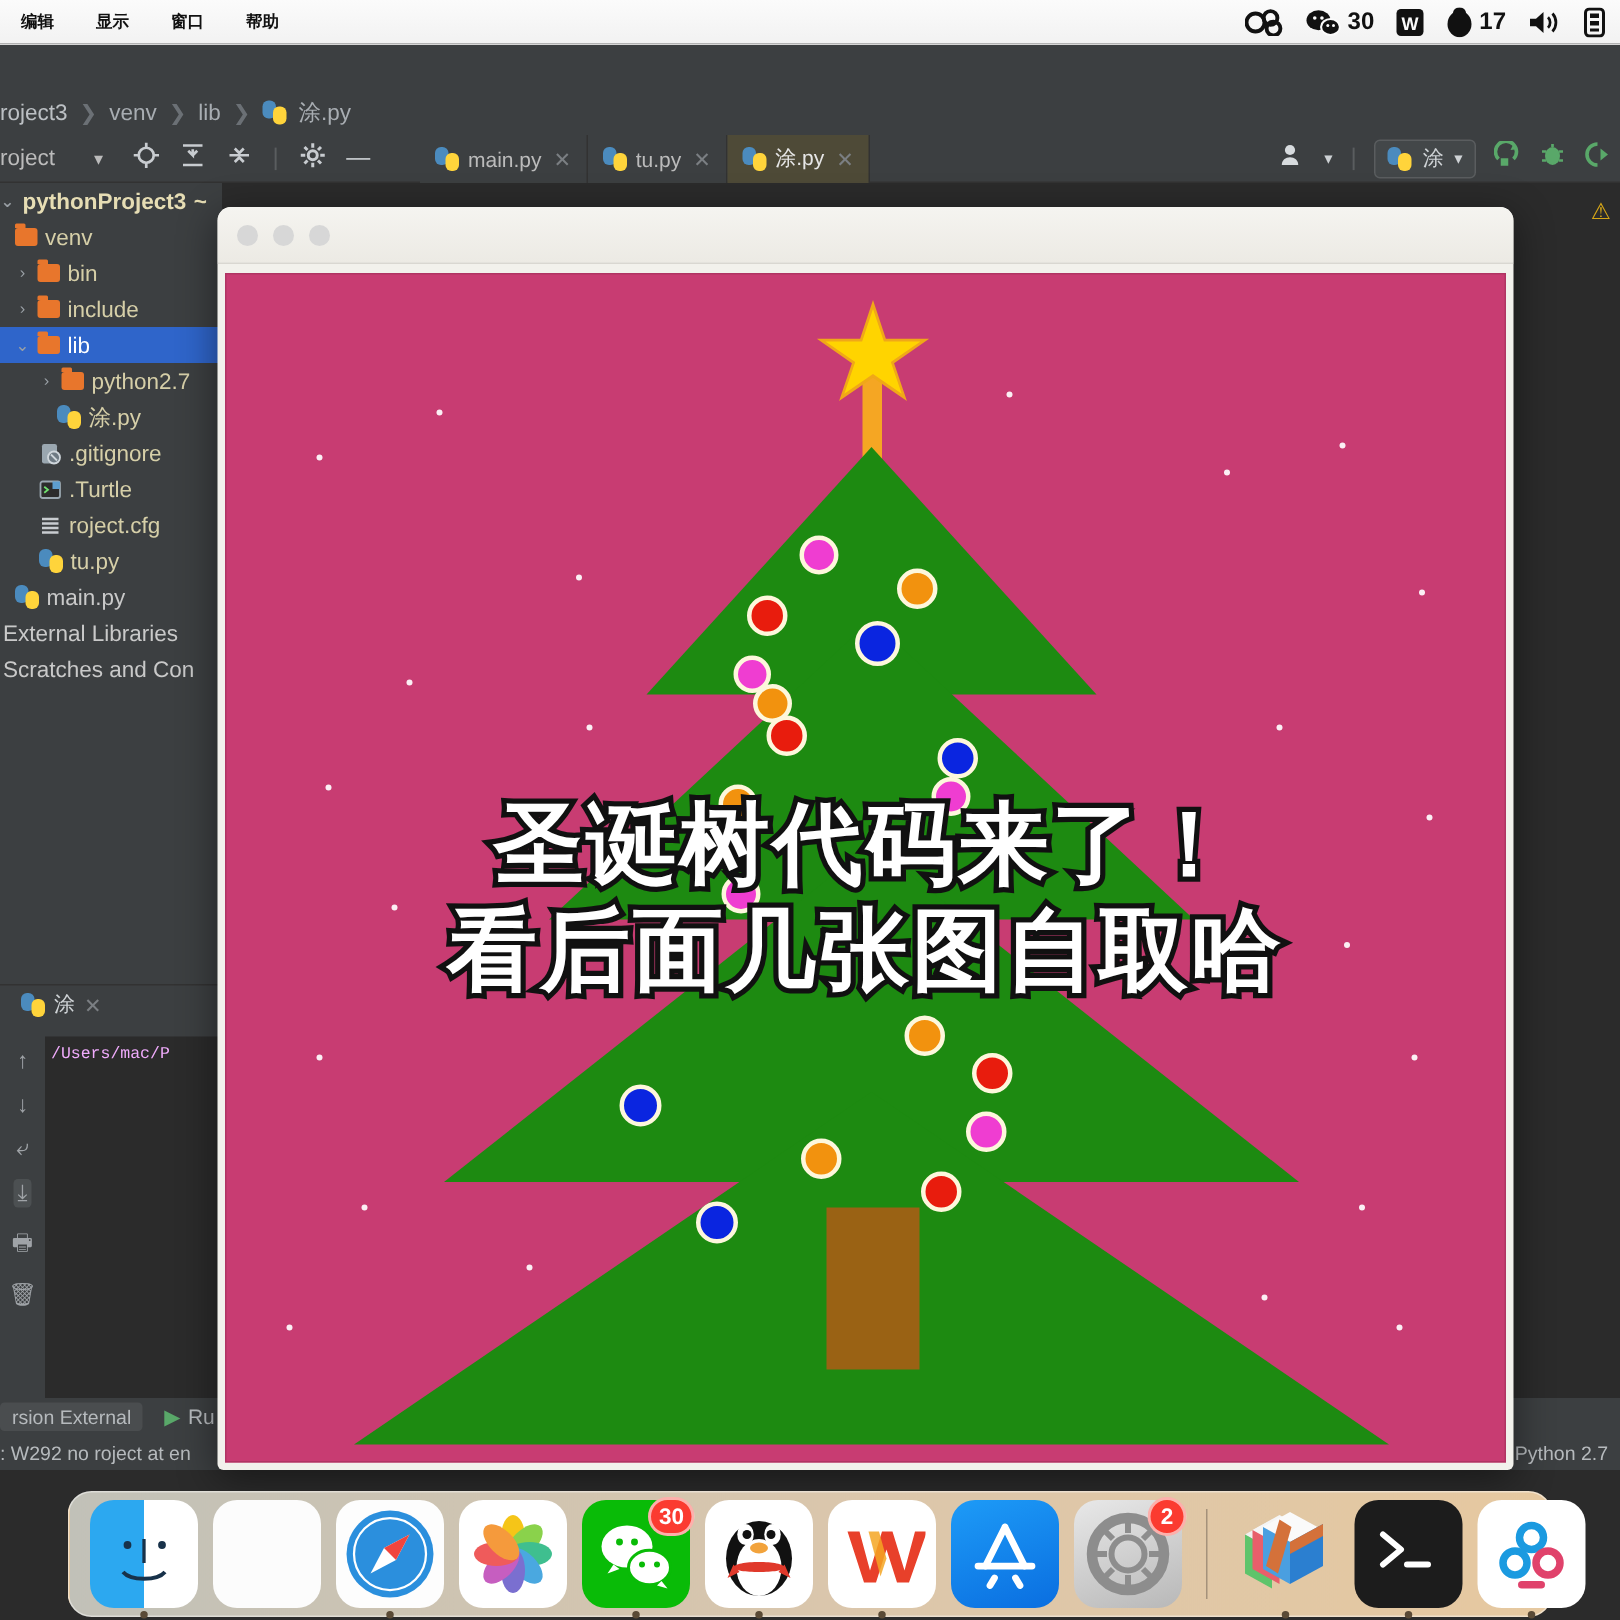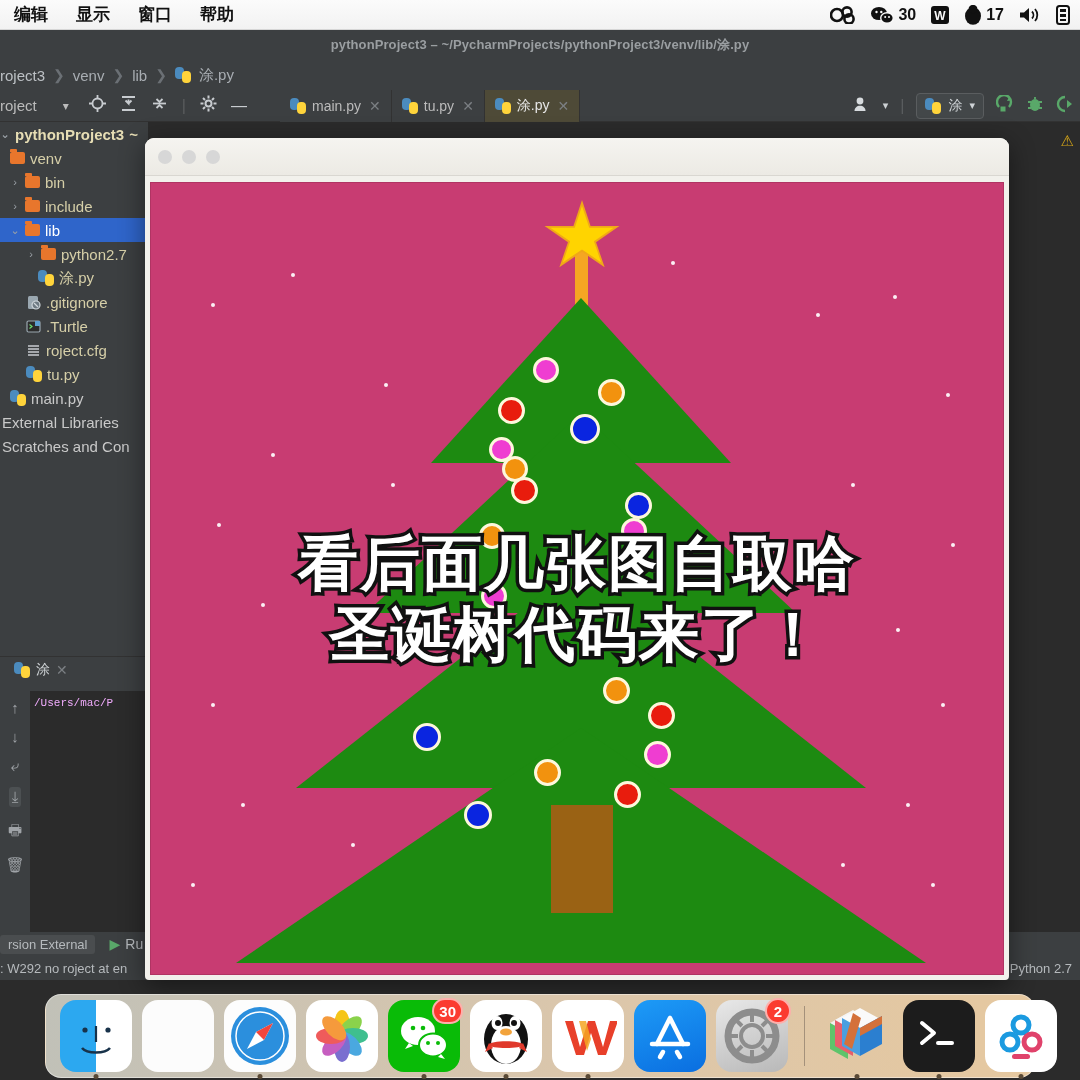--- a/index.html
+++ b/index.html
@@ -12,21 +12,21 @@
   #root { position: relative; width: 1080px; height: 1080px; }
 
   
   .menubar {
     position: absolute; left: 0; top: 0; width: 1080px; height: 30px;
     background: linear-gradient(#fbfbfb, #f2f2f2);
     border-bottom: 1px solid #d6d6d6;
     display: flex; align-items: center; color: #1b1b1b;
   }
   .menubar .mi {
-    font-size: 17px; font-weight: 600; padding: 0 14px; line-height: 30px;
+    font-size: 11px; font-weight: 600; padding: 0 14px; line-height: 30px;
     color: #111;
   }
   .menubar .mi:first-child { padding-left: 14px; }
   .menubar .right { margin-left: auto; display: flex; align-items: center; gap: 14px; padding-right: 10px; }
   .menubar .right .sysicon { display: flex; align-items: center; gap: 4px; font-size: 16px; font-weight: 600; color: #111; }
 
   
   .ide {
     position: absolute; left: 0; top: 30px; width: 1080px; height: 950px;
     background: #3c3f41;
@@ -274,23 +274,20 @@
             <rect x="4" y="4" width="6" height="3" fill="#111"></rect>
             <rect x="4" y="9" width="6" height="3" fill="#111"></rect>
             <rect x="4" y="14" width="6" height="2" fill="#111"></rect>
           </svg>
       </span>
     </div>
   </div>
 
   <div class="ide">
 
-    <div class="ide-titlebar">
-      <span>pythonProject3 – ~/PycharmProjects/pythonProject3/venv/lib/涂.py</span>
-    </div>
 
     <div class="ide-breadcrumb">
       <span class="crumb bold">roject3</span>
       <span class="crumb-sep">❯</span>
       <span class="crumb">venv</span>
       <span class="crumb-sep">❯</span>
       <span class="crumb">lib</span>
       <span class="crumb-sep">❯</span>
       <span class="pyicon"></span>
       <span class="crumb">涂.py</span>
@@ -559,22 +556,22 @@
           <div class="orn" style="left: 328px; top: 340px; width: 26px; height: 26px; background: rgb(242, 146, 14);"></div>
           <div class="orn" style="left: 330px; top: 400px; width: 26px; height: 26px; background: rgb(239, 61, 209);"></div>
           <div class="orn" style="left: 452px; top: 494px; width: 27px; height: 27px; background: rgb(242, 146, 14);"></div>
           <div class="orn" style="left: 497px; top: 519px; width: 27px; height: 27px; background: rgb(232, 28, 13);"></div>
           <div class="orn" style="left: 262px; top: 540px; width: 28px; height: 28px; background: rgb(10, 37, 224);"></div>
           <div class="orn" style="left: 383px; top: 576px; width: 27px; height: 27px; background: rgb(242, 146, 14);"></div>
           <div class="orn" style="left: 493px; top: 558px; width: 27px; height: 27px; background: rgb(239, 61, 209);"></div>
           <div class="orn" style="left: 463px; top: 598px; width: 27px; height: 27px; background: rgb(232, 28, 13);"></div>
           <div class="orn" style="left: 313px; top: 618px; width: 28px; height: 28px; background: rgb(10, 37, 224);"></div>
           <div class="overlay-text">
+          <div class="overlay-line">圣诞树代码来了！</div>
           <div class="overlay-line">看后面几张图自取哈</div>
-          <div class="overlay-line">圣诞树代码来了！</div>
         </div>
       </div>
     </div>
   </div>
 
   <div class="dock">
 
     <div class="dock-item">
       <div class="dock-icon ic-finder">
         <svg width="72" height="72" viewBox="0 0 72 72" style="position:absolute;left:0;top:0;">

